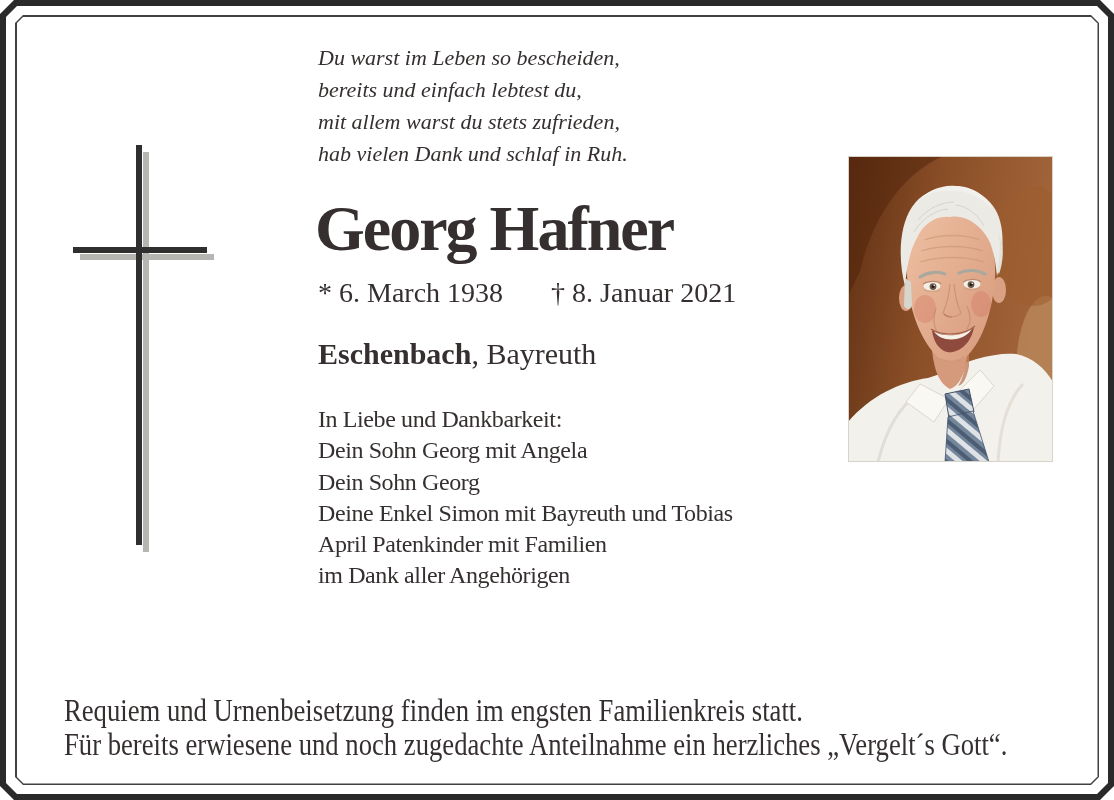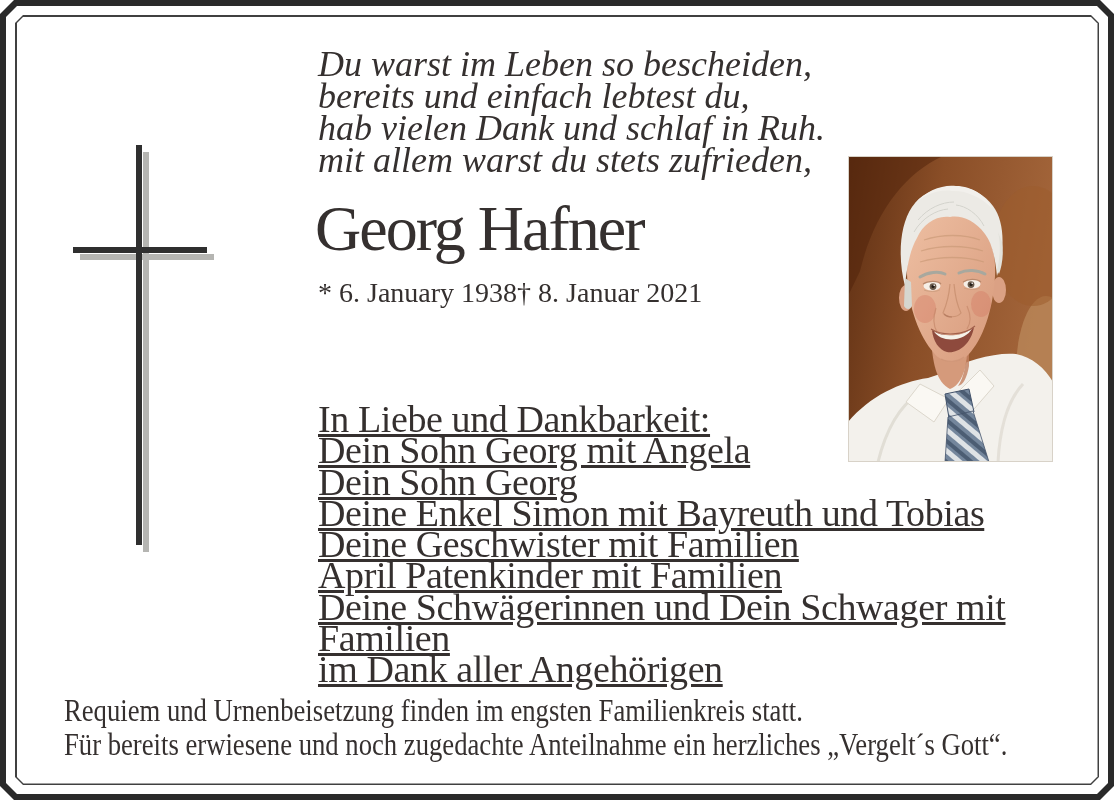--- a/index.html
+++ b/index.html
@@ -18,27 +18,27 @@
     clip-path:polygon(7px 0,calc(100% - 7px) 0,100% 7px,100% calc(100% - 7px),calc(100% - 7px) 100%,7px 100%,0 calc(100% - 7px),0 7px);}
   
   .cross-part{position:absolute;}
   .cross-shadow{background:#b5b5b2;}
   .cross-black{background:#2f2f2f;}
   .cv-sh{left:143px;top:152px;width:6px;height:400px;}
   .ch-sh{left:80px;top:254px;width:134px;height:6px;}
   .cv-bk{left:136px;top:145px;width:6px;height:400px;}
   .ch-bk{left:73px;top:247px;width:134px;height:6px;}
   
-  .poem{position:absolute;left:318px;top:48px;font-style:italic;font-size:36px;line-height:32px;}
-  .name{position:absolute;left:315px;top:197px;font-size:64px;font-weight:normal;letter-spacing:-2px;line-height:1;}
+  .poem{position:absolute;left:318px;top:42px;font-style:italic;font-size:22px;line-height:32px;}
+  .name{position:absolute;left:315px;top:197px;font-size:64px;font-weight:bold;letter-spacing:-2px;line-height:1;}
   .dates{position:absolute;left:318px;top:278px;font-size:28px;line-height:1.1;}
-  .dates .death{}
+  .dates .death{margin-left:48px;}
   .place{position:absolute;left:318px;top:337px;font-size:30px;line-height:1.1;}
   .place .bold{font-weight:bold;}
-  .mourning{position:absolute;left:318px;top:404px;font-size:38px;line-height:31.3px;letter-spacing:-0.4px;text-decoration:underline;}
+  .mourning{position:absolute;left:318px;top:404px;font-size:24px;line-height:31.3px;letter-spacing:-0.4px;}
   .notice{position:absolute;left:64px;top:694px;font-size:31px;line-height:33.5px;}
   .notice .squeeze{display:inline-block;transform:scaleX(0.86);transform-origin:0 50%;white-space:nowrap;}
   
   .photo{position:absolute;left:848px;top:156px;width:205px;height:306px;}
   .photo svg{display:block;width:205px;height:306px;}
 </style>
 </head>
 <body>
 
 <div id="page">
@@ -51,39 +51,40 @@
   <div>
     <div class="cross-part cross-shadow cv-sh"></div>
     <div class="cross-part cross-shadow ch-sh"></div>
     <div class="cross-part cross-black cv-bk"></div>
     <div class="cross-part cross-black ch-bk"></div>
   </div>
 
   <div class="poem">
     <div>Du warst im Leben so bescheiden,</div>
     <div>bereits und einfach lebtest du,</div>
+    <div>mit allem warst du stets zufrieden,</div>
     <div>hab vielen Dank und schlaf in Ruh.</div>
-    <div>mit allem warst du stets zufrieden,</div>
   </div>
 
   <div class="name">Georg Hafner</div>
 
   <div class="dates">
-    <span class="birth">* 6. January 1938</span><span class="death">† 8. Januar 2021</span>
+    <span class="birth">* 6. March 1938</span><span class="death">† 8. Januar 2021</span>
   </div>
 
+  <div class="place">
+    <span class="bold">Eschenbach</span><span>, Bayreuth</span>
+  </div>
 
   <div class="mourning">
     <div>In Liebe und Dankbarkeit:</div>
     <div>Dein Sohn Georg mit Angela</div>
     <div>Dein Sohn Georg</div>
     <div>Deine Enkel Simon mit Bayreuth und Tobias</div>
-    <div>Deine Geschwister mit Familien</div>
     <div>April Patenkinder mit Familien</div>
-    <div>Deine Schwägerinnen und Dein Schwager mit Familien</div>
     <div>im Dank aller Angehörigen</div>
   </div>
 
   <div class="notice">
     <div><span class="squeeze">Requiem und Urnenbeisetzung finden im engsten Familienkreis statt.</span></div>
     <div><span class="squeeze">Für bereits erwiesene und noch zugedachte Anteilnahme ein herzliches „Vergelt´s Gott“.</span></div>
   </div>
 
   <figure class="photo" style="margin:0" role="img" aria-label="Porträt: lächelnder älterer Mann mit weißem Haar, weißem Hemd und blau-grau gestreifter Krawatte">
     <svg viewBox="0 0 205 306" xmlns="http://www.w3.org/2000/svg">

